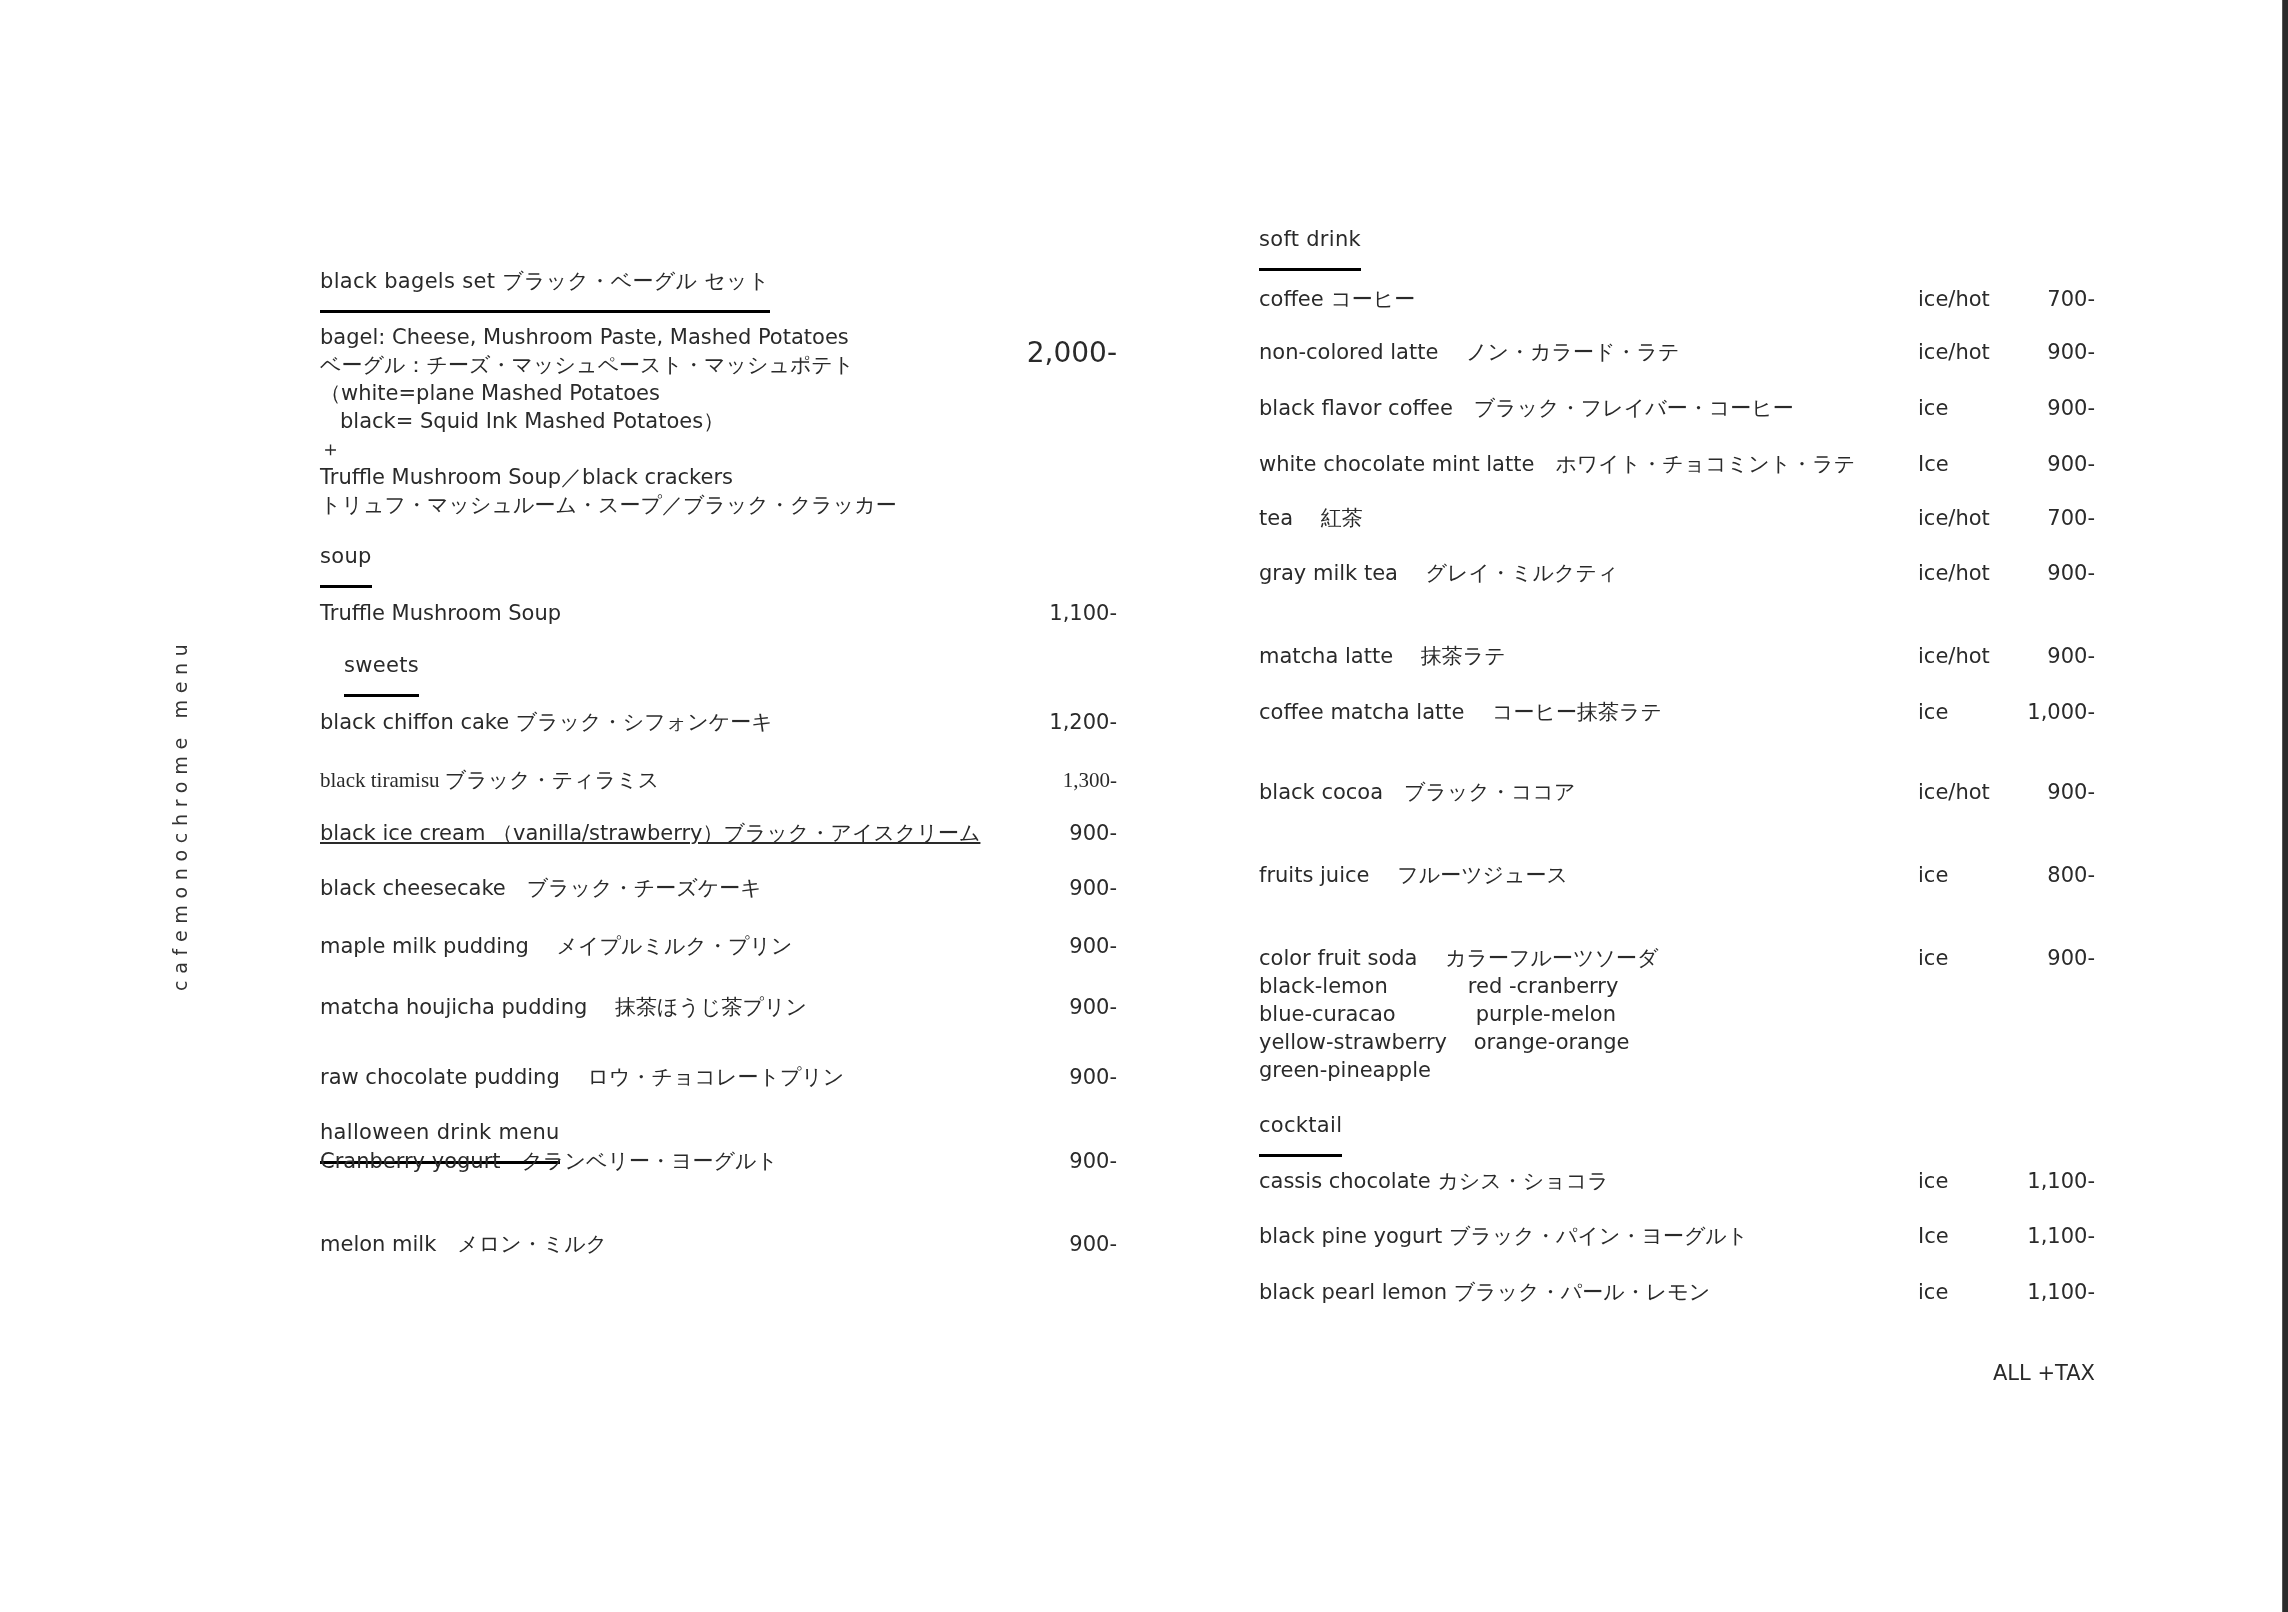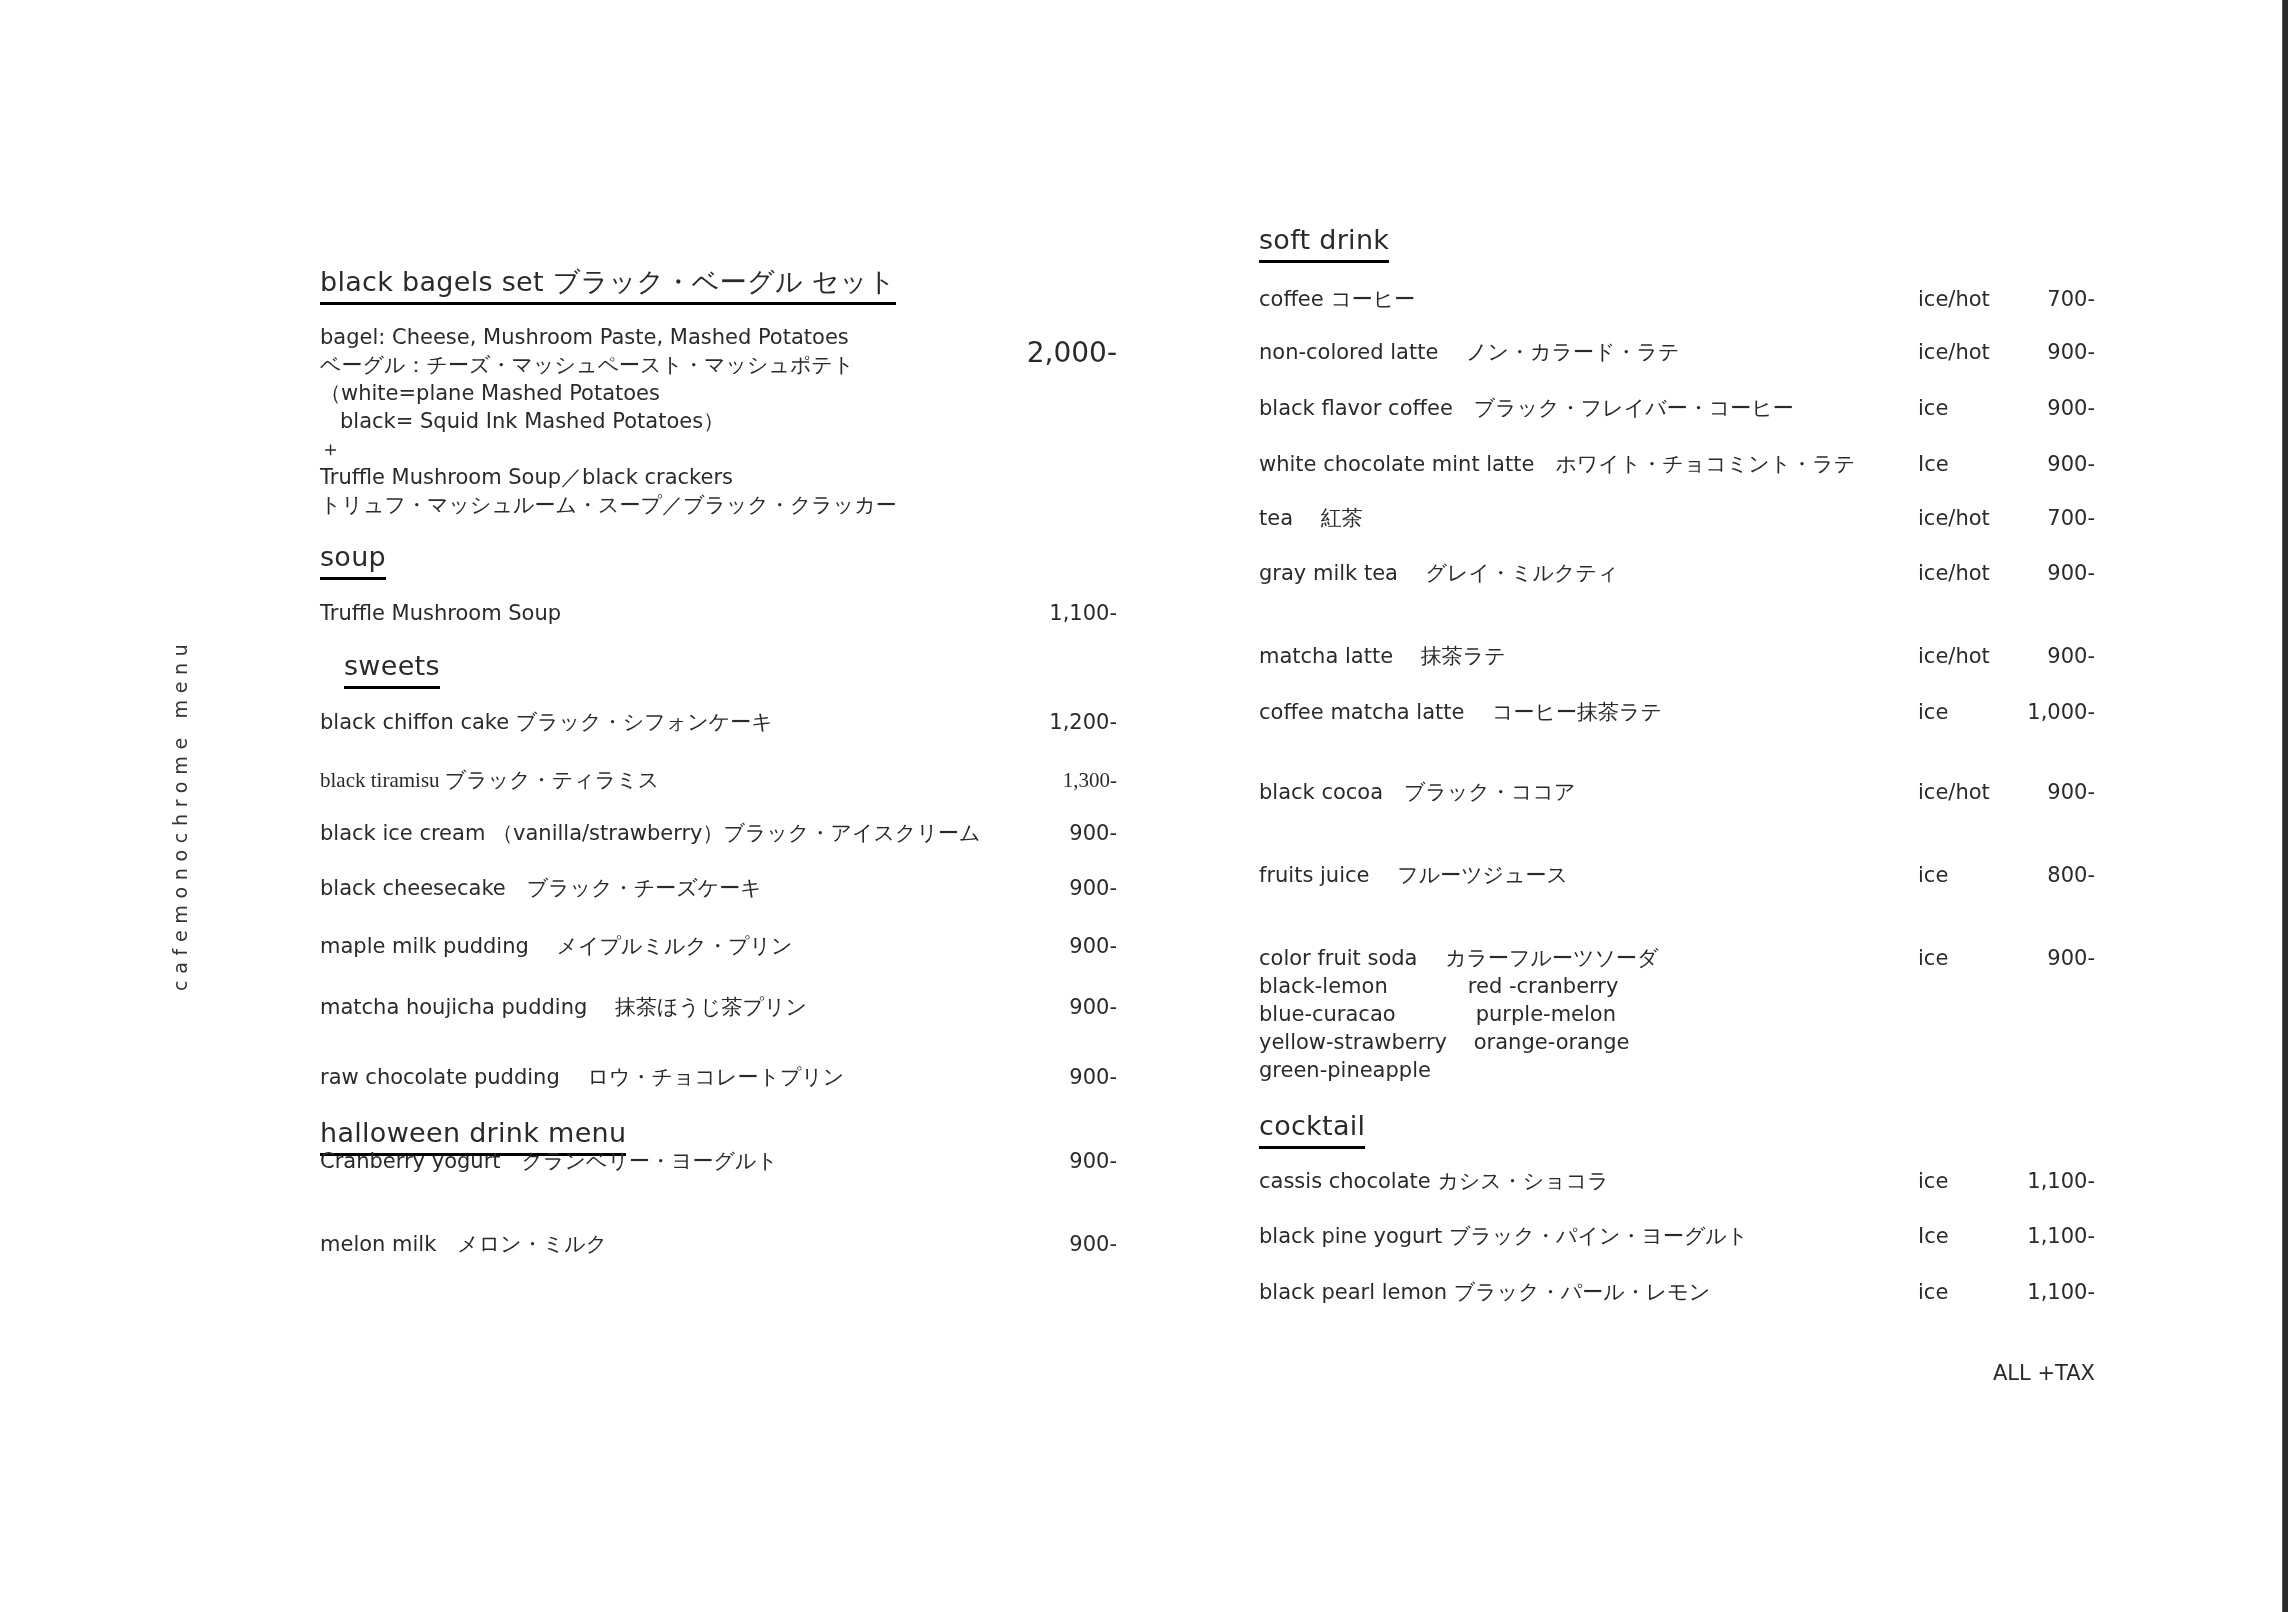--- a/index.html
+++ b/index.html
@@ -11,22 +11,22 @@
   .edge { position: absolute; top: 0; right: 0; width: 5.8px; height: 1612px; background: #2b2b2b; border-left: 1.9px solid #555; box-sizing: border-box; }
   .side-title {
     position: absolute; left: 169px; top: 991px;
     transform: rotate(-90deg); transform-origin: 0 0;
     font-size: 19px; letter-spacing: 6.7px; color: #333; white-space: nowrap;
   }
   .col { position: absolute; }
   .col-left { left: 320px; top: 269px; width: 797px; }
   .col-right { left: 1259px; top: 227px; width: 836px; }
   .sec-title {
-    display: inline-block; font-size: 27px; letter-spacing: 0.3px;
-    border-bottom: 3.8px solid #000; line-height: 25px; padding-bottom: 8px;
+    display: inline-block; font-size: 21px; letter-spacing: 0.3px;
+    border-bottom: 3.8px solid #000; line-height: 25px; padding-bottom: 16px;
   }
   .row { position: absolute; left: 0; right: 0; font-size: 21px; line-height: 28px; white-space: nowrap; }
   .row .price { position: absolute; right: 0; top: 0; }
   .row .temp { position: absolute; left: 659px; top: 0; }
   .lines div { font-size: 21px; line-height: 28px; white-space: pre; }
   .abs { position: absolute; left: 0; }
   .tax { position: absolute; right: 0; font-size: 21px; }
 </style>
 </head>
 <body>
@@ -64,21 +64,21 @@
     <span class="sec-title">sweets</span>
   </div>
   <div class="row" style="top:439px;">
     <span>black chiffon cake ブラック・シフォンケーキ</span>
     <span class="price">1,200-</span>
   </div>
   <div class="row" style="top:497px;font-family:Liberation Serif, serif;">
     <span>black tiramisu ブラック・ティラミス</span>
     <span class="price">1,300-</span>
   </div>
-  <div class="row" style="top:550px;">
+  <div class="row" style="top:550px;text-decoration:underline;">
     <span>black ice cream （vanilla/strawberry）ブラック・アイスクリーム</span>
     <span class="price">900-</span>
   </div>
   <div class="row" style="top:605px;">
     <span>black cheesecake　ブラック・チーズケーキ</span>
     <span class="price">900-</span>
   </div>
   <div class="row" style="top:663px;">
     <span>maple milk  pudding　 メイプルミルク・プリン</span>
     <span class="price">900-</span>

